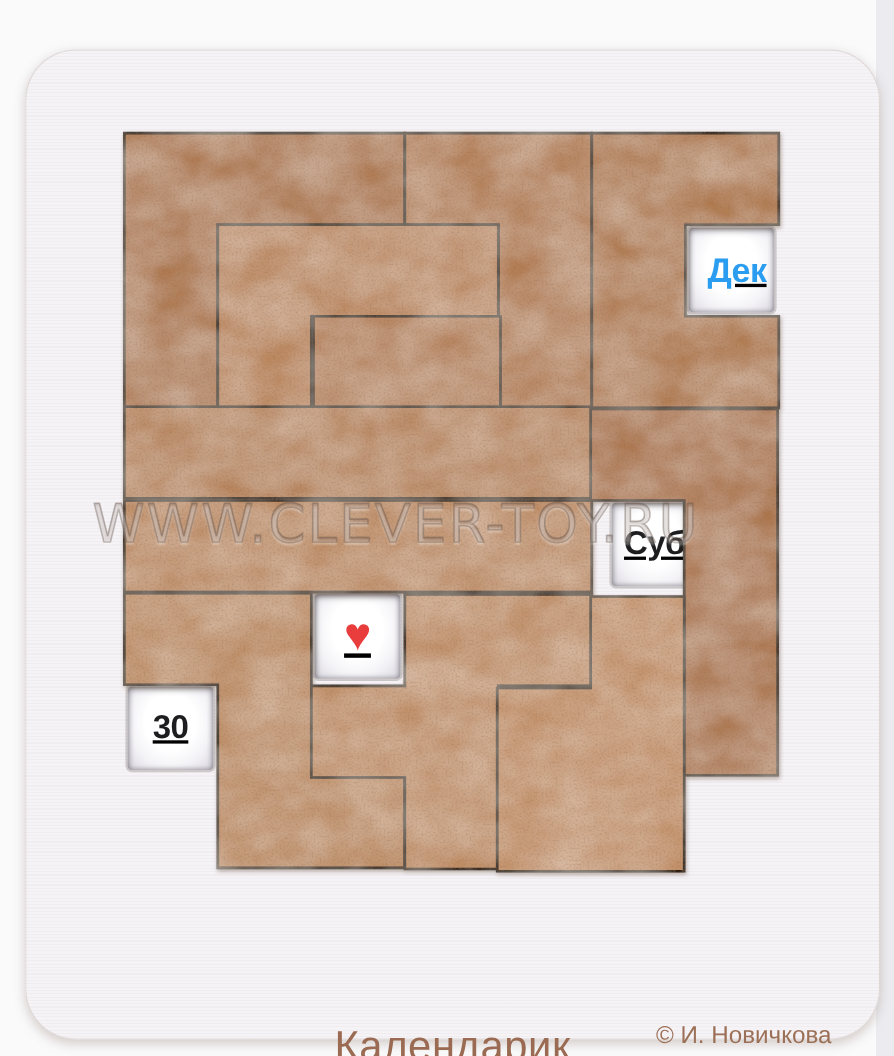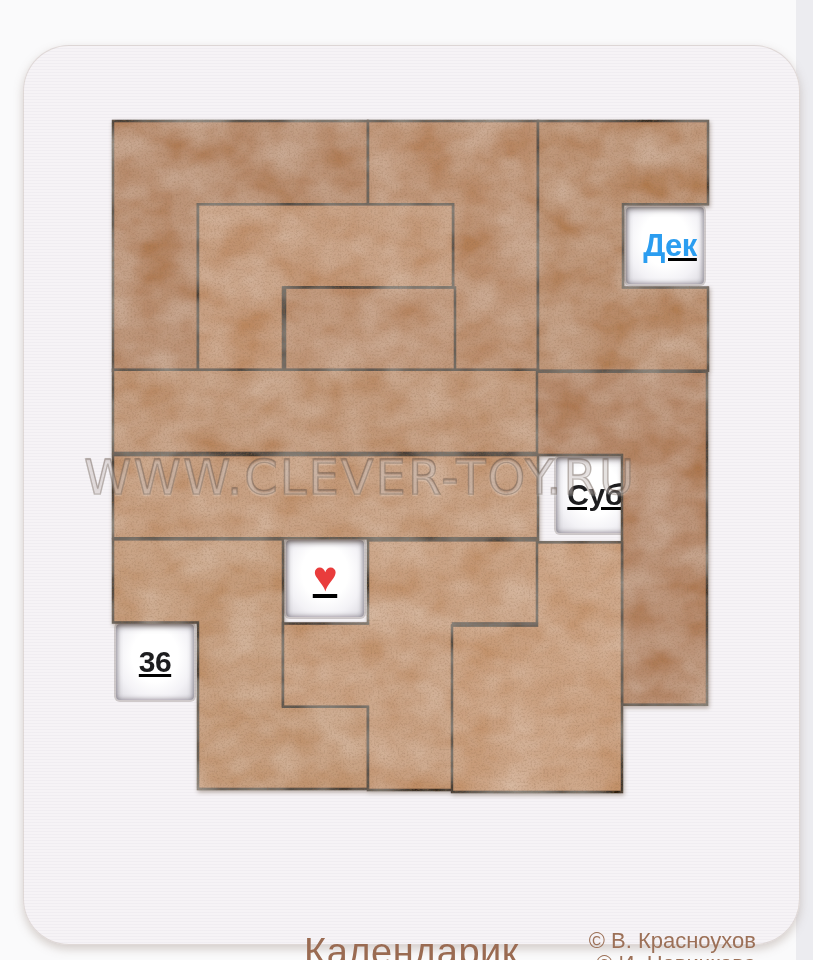--- a/index.html
+++ b/index.html
@@ -54,37 +54,36 @@
     font-size:22px;line-height:23px;color:#9c7057;
   }
 </style>
 </head>
 <body>
 
 <div class="board">
   <div class="board-texture"></div>
   <div class="title">Календарик</div>
   <div class="credits">
-    <div>© В. Красноухов</div>
     <div>© И. Новичкова</div>
   </div>
 </div>
 
 <div class="windows-layer">
     <div class="window win-month" style="left: 626px; top: 207.25px; width: 78px; height: 76.25px;">
       <span class="win-label" style="color: rgb(43, 157, 240);">Дек</span>
     </div>
     <div class="window win-weekday" style="left: 556px; top: 457px; width: 78px; height: 76.25px;">
       <span class="win-label" style="color: rgb(29, 29, 31);">Суб</span>
     </div>
     <div class="window win-heart" style="left: 286px; top: 540.25px; width: 78px; height: 76.25px;">
       <span class="win-label" style="color: rgb(233, 60, 60);">♥</span>
     </div>
     <div class="window win-date" style="left: 116px; top: 623.5px; width: 78px; height: 76.25px;">
-      <span class="win-label" style="color: rgb(29, 29, 31);">36</span>
+      <span class="win-label" style="color: rgb(29, 29, 31);">30</span>
     </div>
   </div>
 
 <svg class="pieces-svg" width="813" height="960" viewBox="0 0 813 960" xmlns="http://www.w3.org/2000/svg">
   <defs>
     <filter id="mdf" filterUnits="userSpaceOnUse" x="80" y="90" width="680" height="760">
       <feTurbulence type="fractalNoise" baseFrequency="0.55" numOctaves="2" seed="11" result="n1"></feTurbulence>
       <feColorMatrix in="n1" type="matrix" values="0 0 0 0 0.27  0 0 0 0 0.15  0 0 0 0 0.07  0.85 0 0 0 -0.38" result="specksRaw"></feColorMatrix>
       <feComposite in="specksRaw" in2="SourceAlpha" operator="in" result="specks"></feComposite>
       <feTurbulence type="fractalNoise" baseFrequency="0.022 0.03" numOctaves="3" seed="4" result="n2"></feTurbulence>

